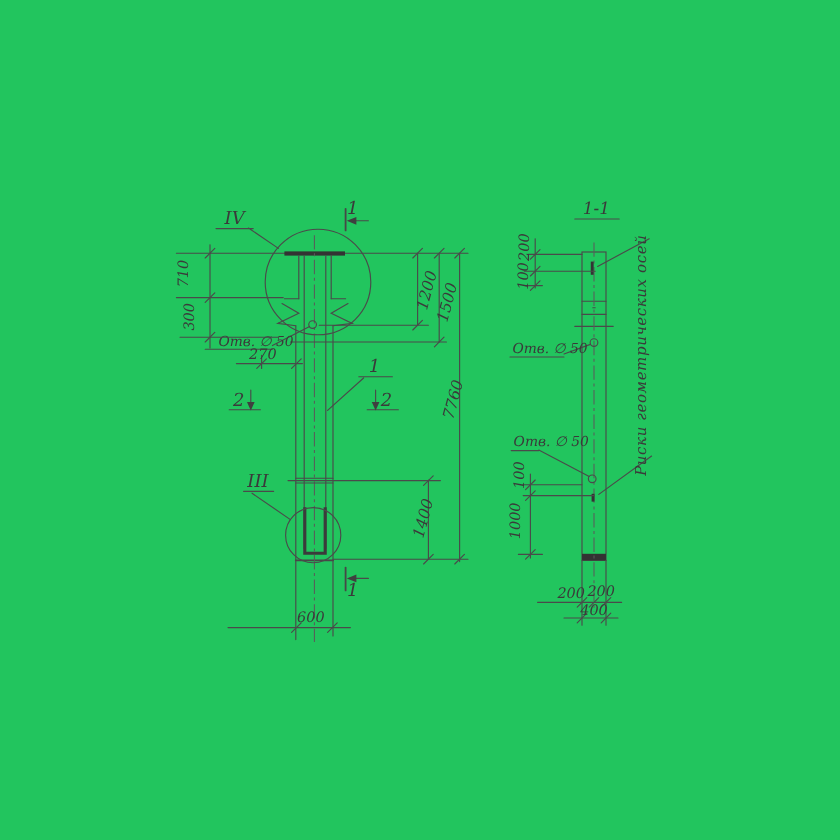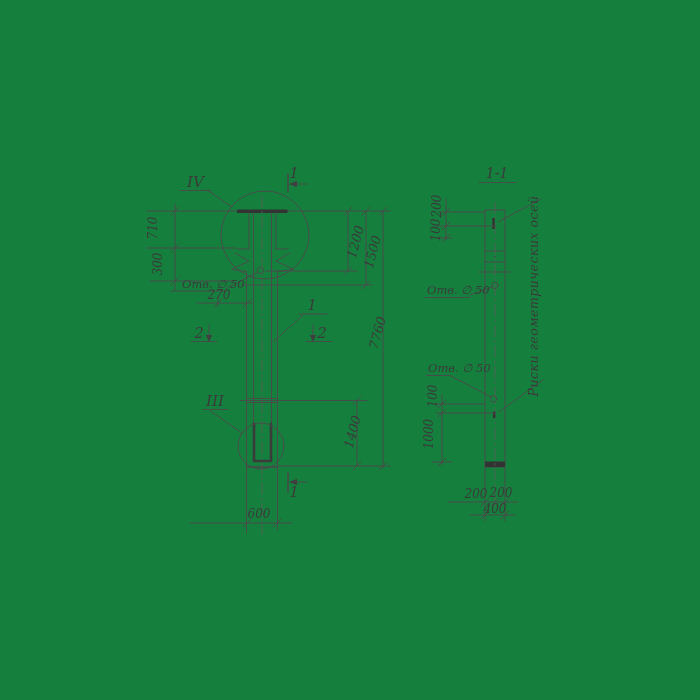--- a/index.html
+++ b/index.html
@@ -1,16 +1,16 @@
 <!DOCTYPE html>
 <html><head>
 <meta charset="utf-8">
 <style>
   html,body{margin:0;padding:0;background:#ffffff;}
-  .canvas{position:relative;width:700px;height:700px;background:#15803d;overflow:hidden;
+  .canvas{position:relative;width:700px;height:700px;background:#22c55e;overflow:hidden;
           font-family:"DejaVu Serif",serif;}
   svg{display:block;}
   .ln{fill:none;stroke:#4a4a4a;stroke-width:0.95;stroke-linecap:round;}
   .ln-med{fill:none;stroke:#474747;stroke-width:1.5;stroke-linecap:round;}
   .ln-thick{fill:none;stroke:#3b3b3b;stroke-width:2.6;stroke-linecap:square;}
   .cl{fill:none;stroke:#5a5a5a;stroke-width:0.85;stroke-dasharray:12 3 2.5 3;}
   .fill-dark{fill:#333333;stroke:none;}
   .head{fill:#3f3f3f;stroke:none;}
   text{fill:#3a3a3a;font-family:"DejaVu Serif",serif;font-style:italic;}
   .t-dim{font-size:12px;}

